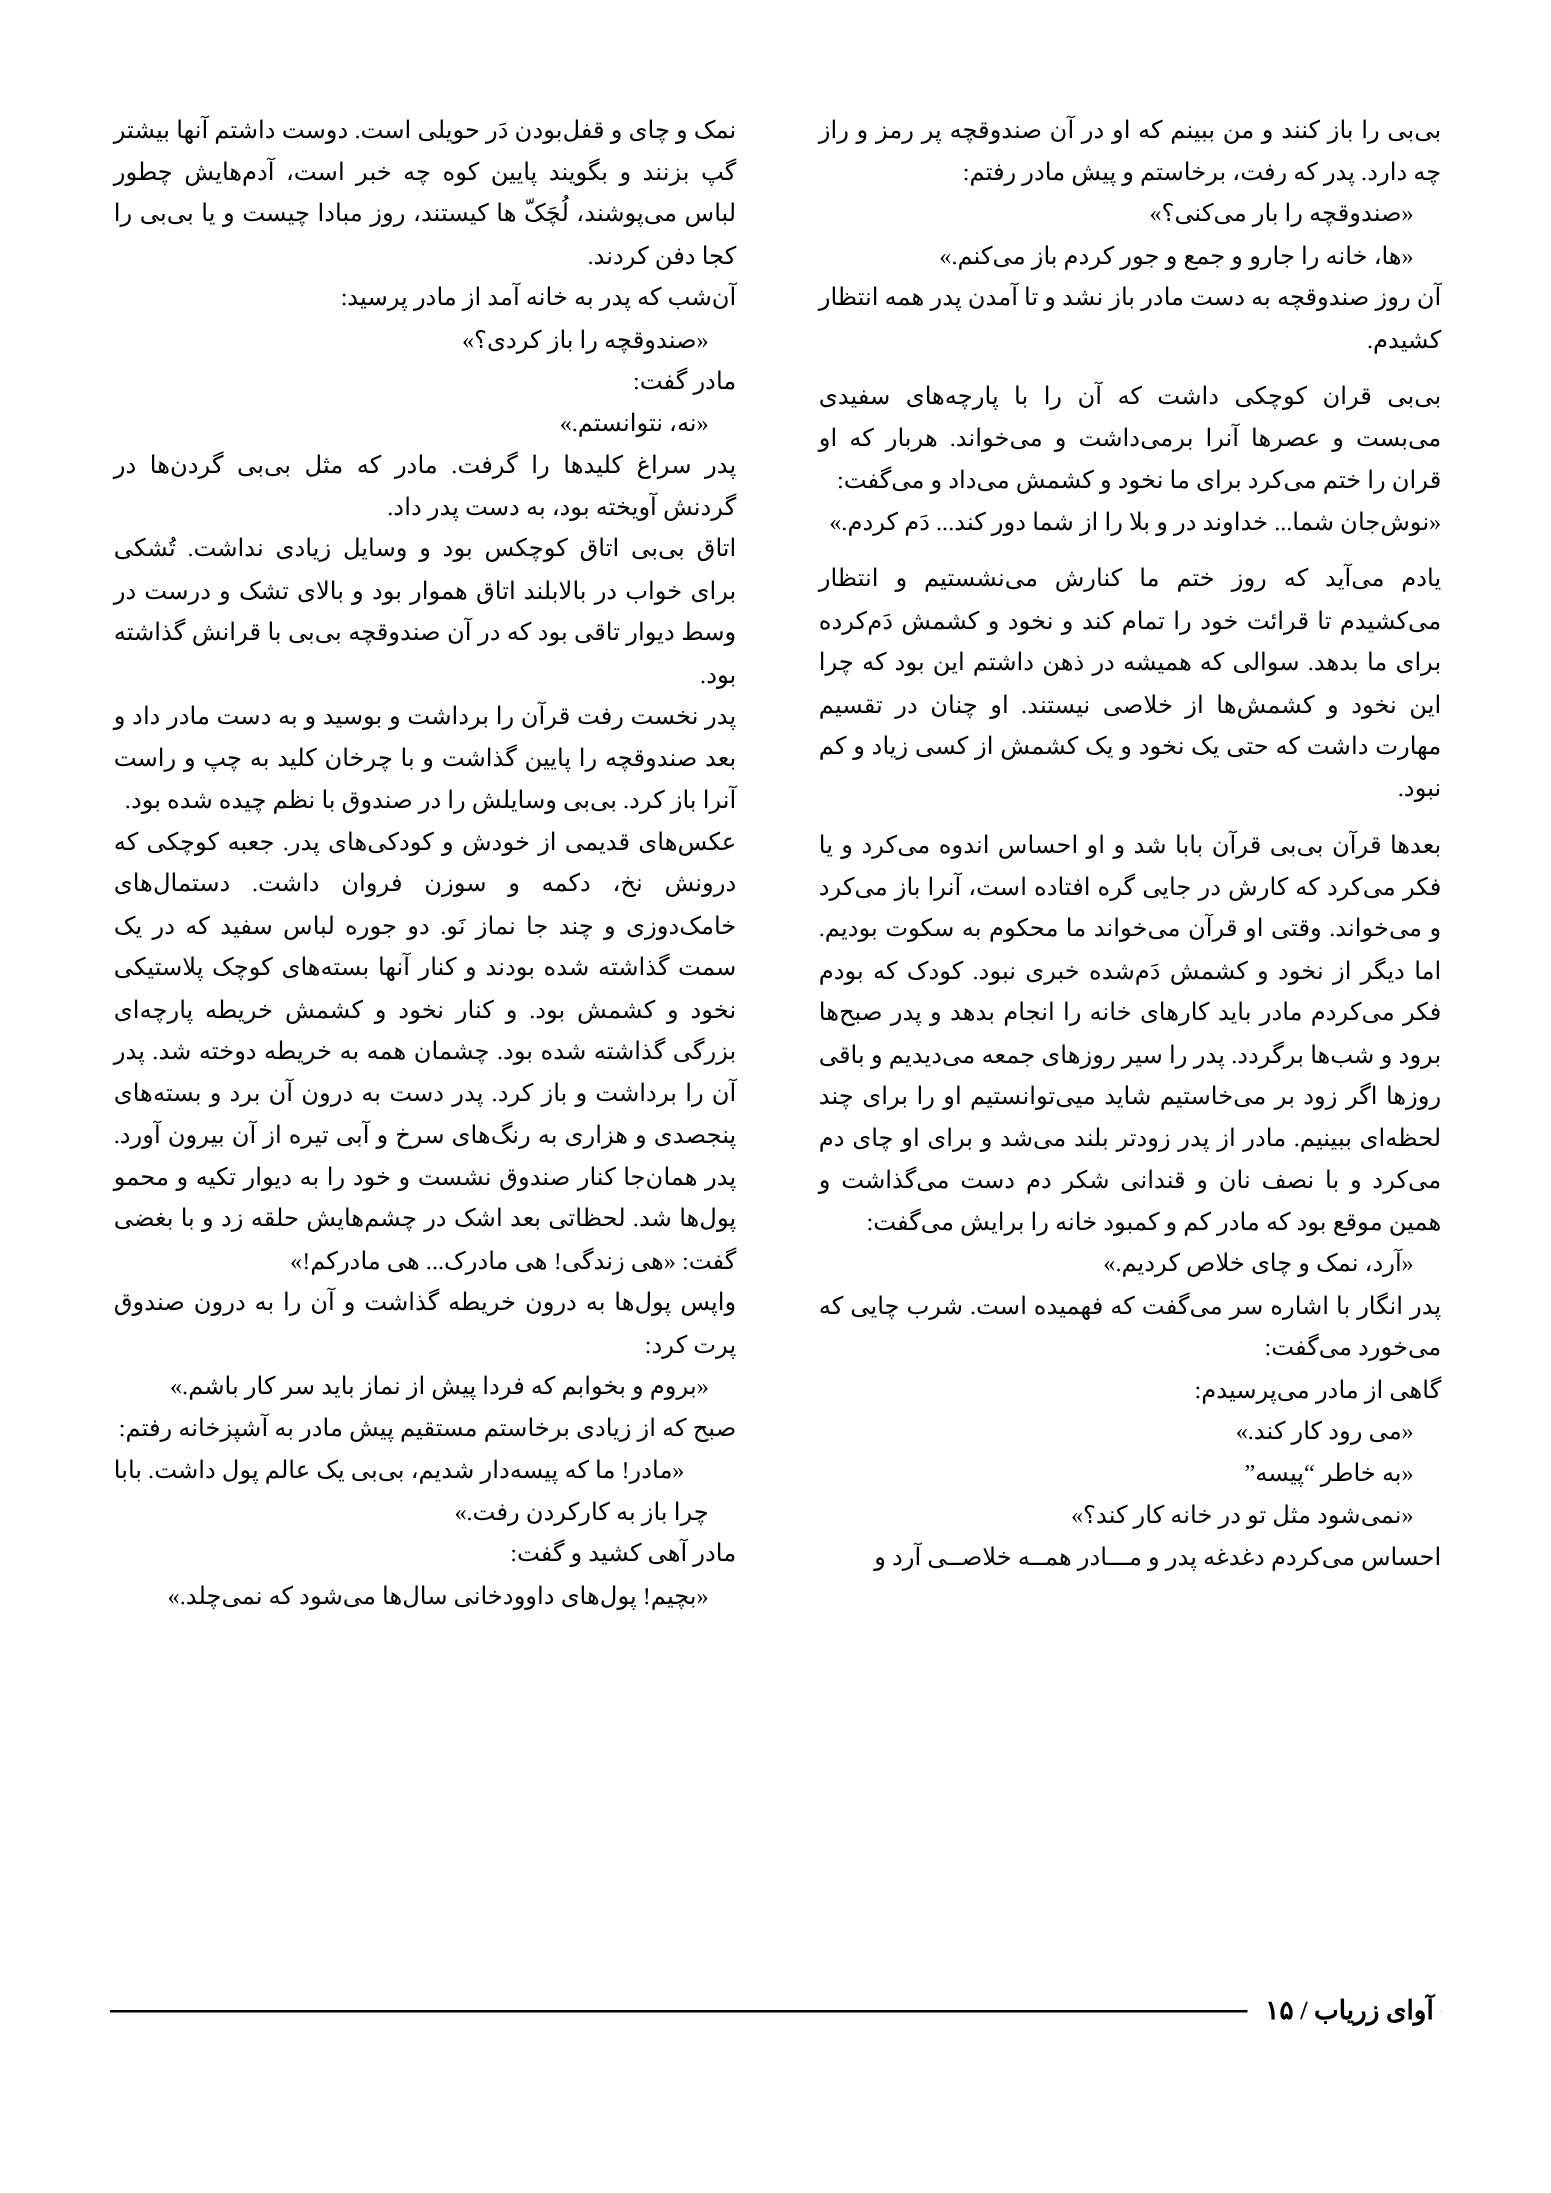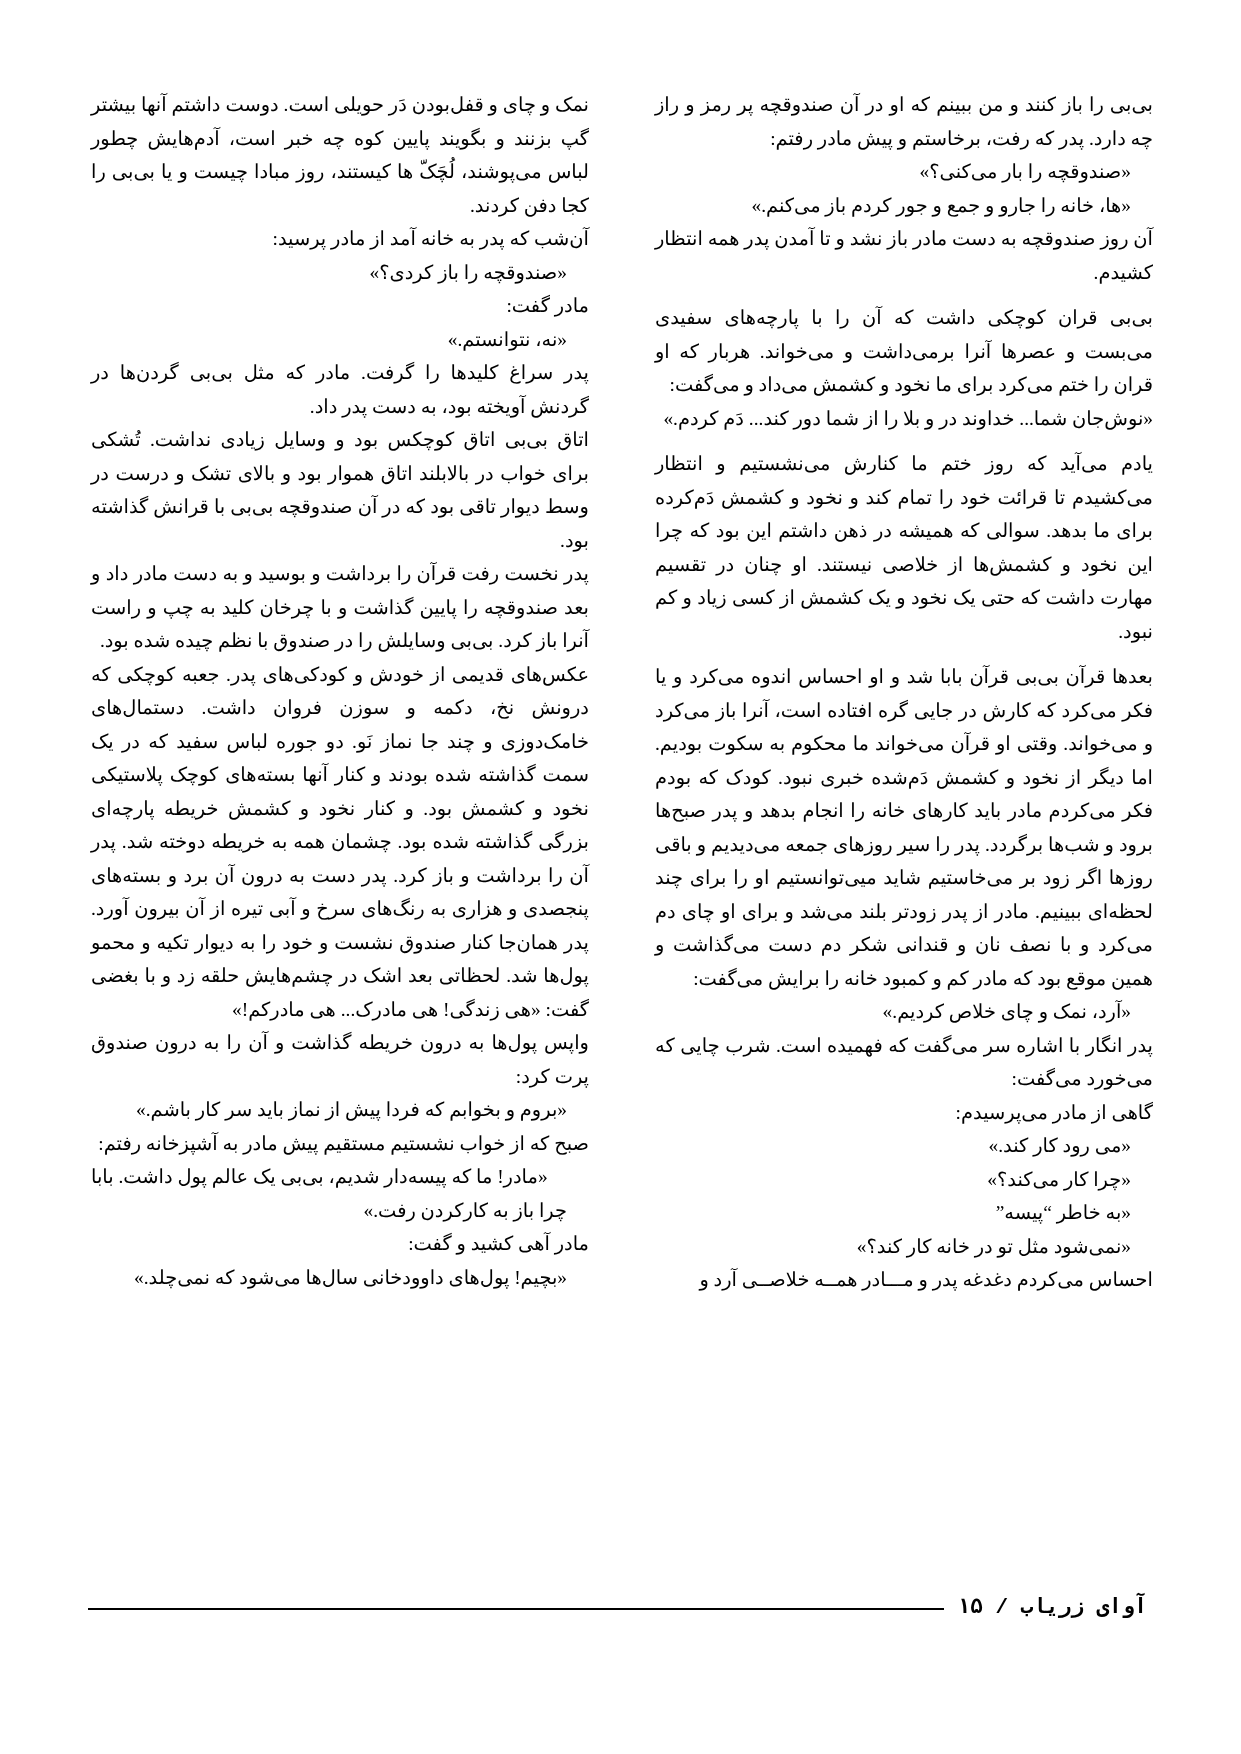--- a/index.html
+++ b/index.html
@@ -68,21 +68,21 @@
     position: absolute;
     right: 0;
     top: 0;
     background: #ffffff;
     padding-right: 6px;
     padding-left: 14px;
     font-size: 21px;
     line-height: 32px;
     font-weight: bold;
     direction: rtl;
-    font-family: Liberation Mono, monospace;
+    font-family: Liberation Serif, serif;
   }
 </style>
 </head>
 <body>
 
 <div class="page">
 
   <div class="columns">
 
     <div class="col">
@@ -91,39 +91,38 @@
       <p class="quote">«ها، خانه را جارو و جمع و جور کردم باز می‌کنم.»</p>
       <p>آن روز صندوقچه به دست مادر باز نشد و تا آمدن پدر همه انتظار کشیدم.</p>
       <p class="gap">بی‌بی قران کوچکی داشت که آن را با پارچه‌های سفیدی می‌بست و عصرها آنرا برمی‌داشت و می‌خواند. هربار که او قران را ختم می‌کرد برای ما نخود و کشمش می‌داد و می‌گفت:</p>
       <p>«نوش‌جان شما... خداوند در و بلا را از شما دور کند... دَم کردم.»</p>
       <p class="gap">یادم می‌آید که روز ختم ما کنارش می‌نشستیم و انتظار می‌کشیدم تا قرائت خود را تمام کند و نخود و کشمش دَم‌کرده برای ما بدهد. سوالی که همیشه در ذهن داشتم این بود که چرا این نخود و کشمش‌ها از خلاصی نیستند. او چنان در تقسیم مهارت داشت که حتی یک نخود و یک کشمش از کسی زیاد و کم نبود.</p>
       <p class="gap">بعدها قرآن بی‌بی قرآن بابا شد و او احساس اندوه می‌کرد و یا فکر می‌کرد که کارش در جایی گره افتاده است، آنرا باز می‌کرد و می‌خواند.  وقتی او قرآن می‌خواند ما محکوم به سکوت بودیم. اما دیگر از نخود و کشمش دَم‌شده خبری نبود. کودک که بودم فکر می‌کردم مادر باید کارهای خانه را انجام بدهد و پدر صبح‌ها برود و شب‌ها برگردد. پدر را سیر روزهای جمعه می‌دیدیم و باقی روزها اگر زود بر می‌خاستیم شاید میی‌توانستیم او را برای چند لحظه‌ای ببینیم. مادر از پدر زودتر بلند می‌شد و برای او چای دم می‌کرد و با نصف نان و قندانی شکر دم دست می‌گذاشت و همین موقع بود که مادر کم و کمبود خانه را برایش می‌گفت:</p>
       <p class="quote">«آرد، نمک و چای خلاص کردیم.»</p>
       <p>پدر انگار با اشاره سر می‌گفت که فهمیده است. شرب چایی که می‌خورد می‌گفت:</p>
       <p>گاهی از مادر می‌پرسیدم:</p>
       <p class="quote">«می رود کار کند.»</p>
-      <p class="quote">«چرا کار می‌کند؟»</p>
       <p class="quote">«به خاطر “پیسه”</p>
       <p class="quote">«نمی‌شود مثل تو در خانه کار کند؟»</p>
       <p>احساس می‌کردم دغدغه پدر و مـــادر همــه خلاصــی آرد و</p>
     </div>
 
     <div class="col">
       <p>نمک و چای و قفل‌بودن دَر حویلی است. دوست داشتم آنها بیشتر گپ بزنند و بگویند پایین کوه چه خبر است، آدم‌هایش چطور لباس می‌پوشند، لُچَکّ ها کیستند، روز مبادا چیست و یا بی‌بی را کجا دفن کردند.</p>
       <p>آن‌شب که پدر به خانه آمد از مادر پرسید:</p>
       <p class="quote">«صندوقچه را باز کردی؟»</p>
       <p>مادر گفت:</p>
       <p class="quote">«نه، نتوانستم.»</p>
       <p>پدر سراغ کلیدها را گرفت. مادر که مثل بی‌بی گردن‌ها در گردنش آویخته بود، به دست پدر داد.</p>
       <p>اتاق بی‌بی اتاق کوچکس بود و وسایل زیادی نداشت. تُشکی برای خواب در بالابلند اتاق هموار بود و بالای تشک و درست در وسط دیوار تاقی بود که در آن صندوقچه بی‌بی با قرانش گذاشته بود.</p>
       <p>پدر نخست رفت قرآن را برداشت و بوسید و به دست مادر داد و بعد صندوقچه را پایین گذاشت و با چرخان کلید به چپ و راست آنرا باز کرد. بی‌بی وسایلش را در صندوق با نظم چیده شده بود.</p>
       <p>عکس‌های قدیمی از خودش و کودکی‌های پدر. جعبه کوچکی که درونش نخ، دکمه و سوزن فروان داشت. دستمال‌های خامک‌دوزی و چند جا نماز نَو. دو جوره لباس سفید که  در یک سمت گذاشته شده بودند و کنار آنها بسته‌های کوچک پلاستیکی نخود و کشمش بود. و کنار نخود و کشمش خریطه پارچه‌ای بزرگی گذاشته شده بود. چشمان همه به خریطه دوخته شد. پدر آن را برداشت و باز کرد. پدر دست به درون آن برد و بسته‌های پنجصدی و هزاری به رنگ‌های سرخ و آبی تیره از آن بیرون آورد. پدر همان‌جا کنار صندوق نشست و خود را به دیوار تکیه و محمو پول‌ها شد. لحظاتی بعد اشک در چشم‌هایش حلقه زد و با بغضی گفت: «هی زندگی! هی مادرک... هی مادرکم!»</p>
       <p>واپس پول‌ها به درون خریطه گذاشت و آن را به درون صندوق پرت کرد:</p>
       <p class="quote">«بروم و بخوابم که فردا پیش از نماز باید سر کار باشم.»</p>
-      <p>صبح که از خواب نشستیم مستقیم پیش مادر به آشپزخانه رفتم:</p>
+      <p>صبح که از زیادی برخاستم مستقیم پیش مادر به آشپزخانه رفتم:</p>
       <p class="quote">«مادر! ما که پیسه‌دار شدیم، بی‌بی یک عالم پول داشت. بابا چرا باز به کارکردن رفت.»</p>
       <p>مادر آهی کشید و گفت:</p>
       <p class="quote">«بچیم! پول‌های داوودخانی سال‌ها می‌شود که نمی‌چلد.»</p>
     </div>
 
   </div>
 
   <div class="footer">
     <div class="footer-rule"></div>
     <div class="footer-label">آوای زریاب / ۱۵</div>

